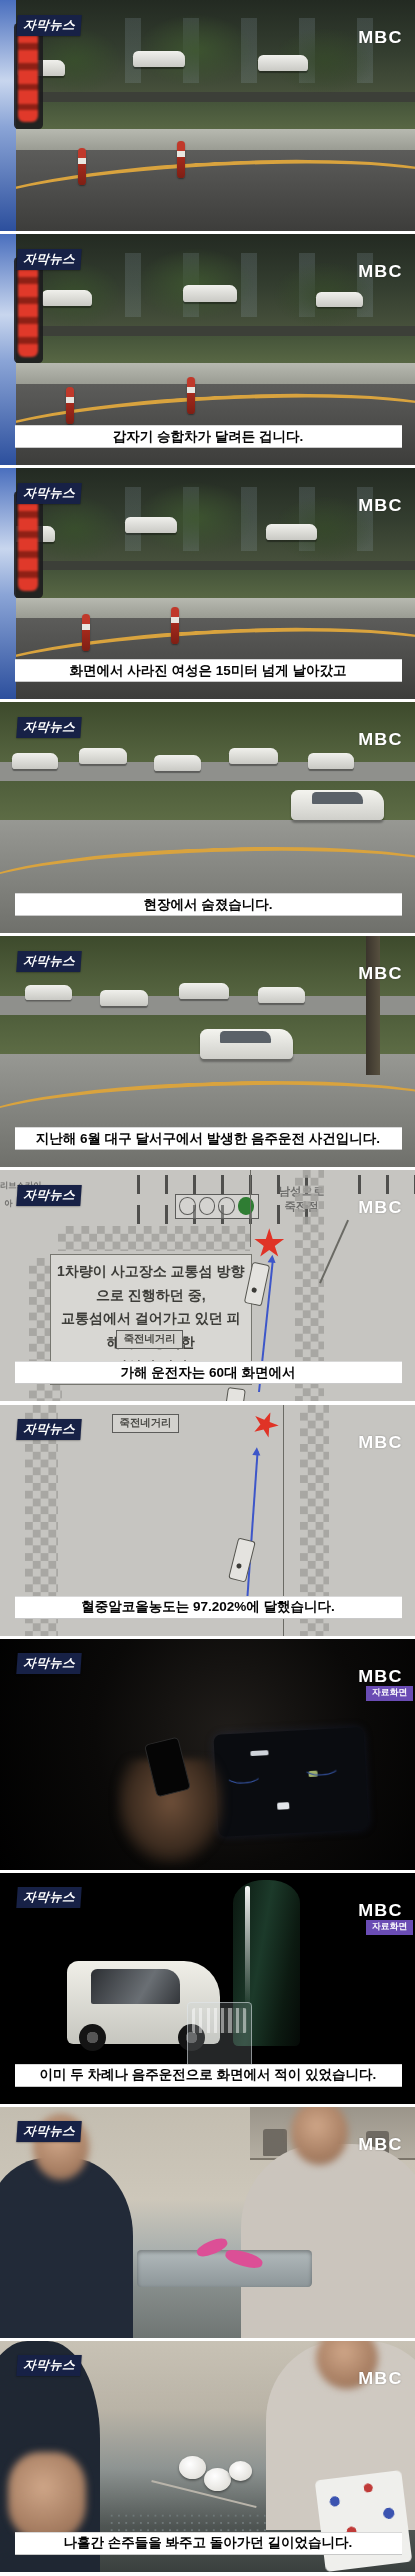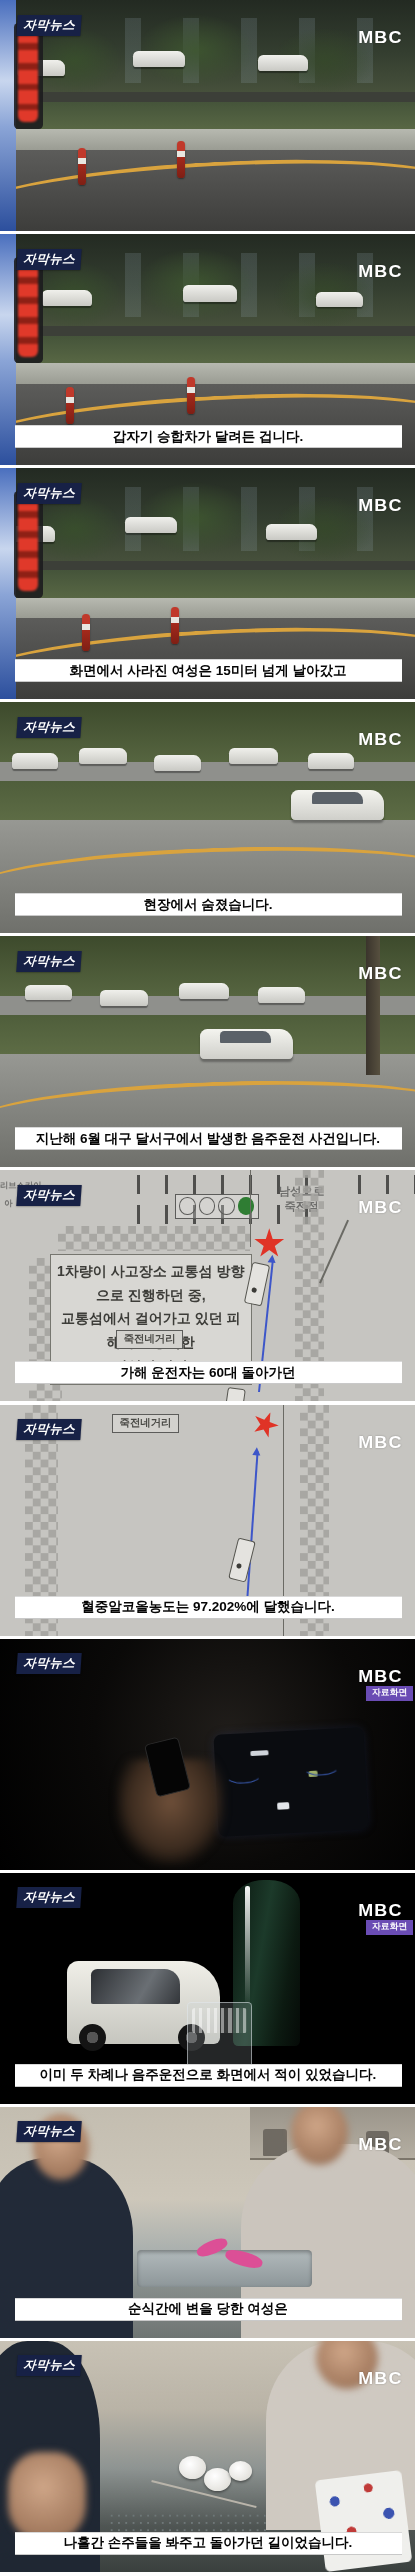--- a/index.html
+++ b/index.html
@@ -284,21 +284,21 @@
     <div class="sk-note">1차량이 사고장소 교통섬 방향으로 진행하던 중,
 교통섬에서 걸어가고 있던 피해자를 충격한
 가상의 장면</div>
     <div class="sk-arrow" style="left:62%;bottom:4%;height:58%;transform:rotate(6deg)"></div>
     <div class="sk-burst" style="left:61%;top:25%"></div>
     <div class="sk-veh" style="left:59.5%;top:40%;transform:rotate(12deg)"></div>
     <div class="sk-veh" style="left:54%;top:94%;transform:rotate(8deg)"></div>
     <div class="sk-box-label" style="left:28%;top:69%">죽전네거리</div>
     <div class="program-badge">자막뉴스</div>
     <div class="network-logo">MBC</div>
-    <div class="caption">가해 운전자는 60대 돌아가던</div>
+    <div class="caption">가해 운전자는 60대 화면에서</div>
   </div>
 
   <div class="frame scene-sk">
     <div class="checker" style="left:72%;top:0;width:7%;height:100%"></div>
     <div class="checker" style="left:6%;top:0;width:8%;height:100%"></div>
     <div class="sk-line" style="left:68%;top:0;width:1.6px;height:100%"></div>
     <div class="sk-burst small" style="left:60%;top:2%"></div>
     <div class="sk-arrow" style="left:59%;bottom:8%;height:72%;transform:rotate(4deg)"></div>
     <div class="sk-veh" style="left:56%;top:58%;transform:rotate(14deg)"></div>
     <div class="sk-box-label" style="left:27%;top:4%">죽전네거리</div>
@@ -343,21 +343,20 @@
     </div>
     <div class="k-person" style="left:-4%;top:22%;width:36%;height:80%;background:#222a38"></div>
     <div class="k-head" style="left:8%;top:3%;width:56px;height:66px"></div>
     <div class="k-person" style="left:58%;top:16%;width:46%;height:86%;background:#cbc5bd"></div>
     <div class="k-head" style="left:70%;top:-3%;width:57px;height:65px"></div>
     <div class="abs k-sink"></div>
     <div class="k-pink" style="left:47%;top:58%;width:32px;height:12.5px;transform:rotate(-22deg)"></div>
     <div class="k-pink" style="left:54%;top:63%;width:38px;height:13.5px;transform:rotate(16deg)"></div>
     <div class="program-badge">자막뉴스</div>
     <div class="network-logo">MBC</div>
-    <div class="caption">순식간에 변을 당한 여성은</div>
   </div>
 
   <div class="frame scene-kb">
     <div class="k-person" style="left:-6%;top:0;width:30%;height:100%;background:#1f2733"></div>
     <div class="k-head" style="left:2%;top:48%;width:78px;height:88px;border-radius:40%"></div>
     <div class="k-person" style="left:64%;top:0;width:42%;height:82%;background:#cfc9c1"></div>
     <div class="k-head" style="left:76%;top:-6%;width:62px;height:62px"></div>
     <div class="abs kb-skewer"></div>
     <div class="kb-mallow" style="left:43%;top:50%"></div>
     <div class="kb-mallow" style="left:49%;top:55%"></div>

